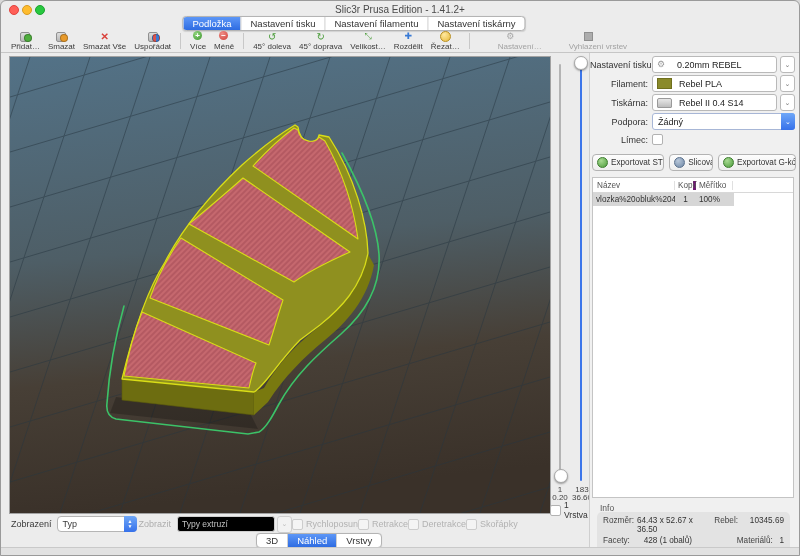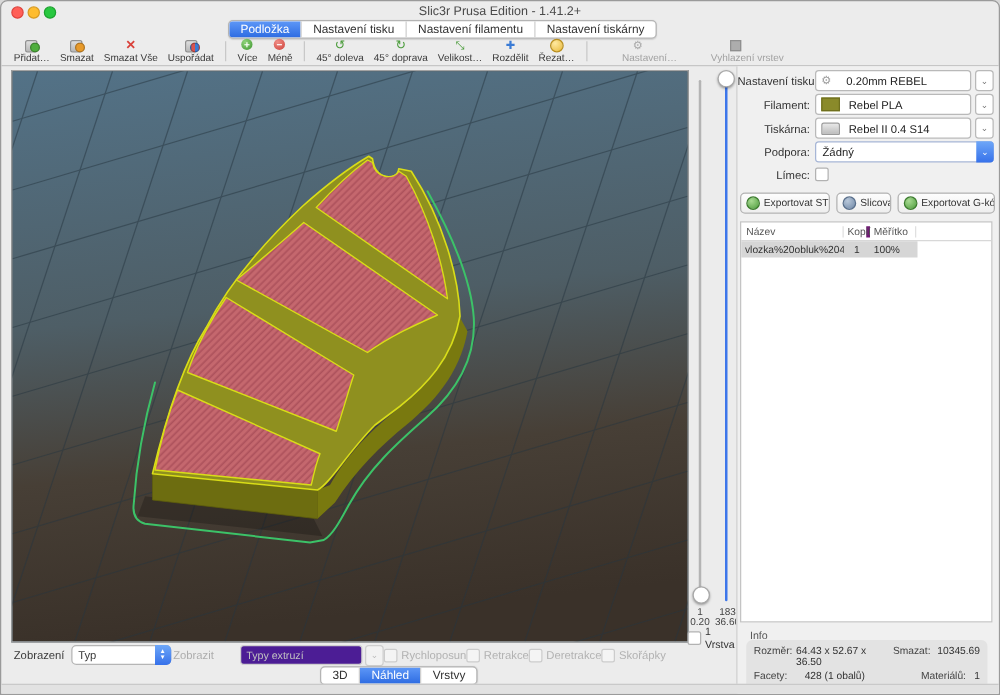--- a/index.html
+++ b/index.html
@@ -77,21 +77,21 @@
   .trow .c3{width:38px;padding-left:3px;box-sizing:border-box;}
   .infolabel{position:absolute;left:10px;top:450px;font-size:8.5px;color:#555;}
   .infobox{position:absolute;left:7px;right:9px;top:459px;height:42px;background:#e3e3e3;border-radius:5px;padding:4px 6px;box-sizing:border-box;font-size:8.2px;color:#333;}
   .irow{display:flex;margin-bottom:2px;}
   .il1{width:42px;color:#444;} .iv1{width:96px;} .il2{width:44px;color:#444;} .iv2{flex:1;}
   
   .bottombar{position:absolute;left:10px;top:514px;height:18px;display:flex;align-items:center;font-size:9px;color:#3a3a3a;}
   .dd{width:80px;height:16px;background:#fff;border:1px solid #b5b5b5;border-radius:4px;margin-left:5px;display:flex;align-items:center;padding-left:5px;position:relative;box-sizing:border-box;}
   .ddcap{position:absolute;right:-1px;top:-1px;bottom:-1px;width:13px;background:linear-gradient(#6ea7f8,#3671ea);border-radius:0 4px 4px 0;color:#fff;font-size:5px;line-height:5px;display:flex;flex-direction:column;align-items:center;justify-content:center;}
   .dim{color:#adadad;}
-  .txtin{width:88px;height:14px;border:1px solid #cfcfcf;border-radius:3px;background:#4c1d95;font-size:8.5px;color:#888;padding:0 4px;margin-left:21px;font-family:"Liberation Sans",sans-serif;}
+  .txtin{width:88px;height:14px;border:1px solid #cfcfcf;border-radius:3px;background:#000000;font-size:8.5px;color:#888;padding:0 4px;margin-left:6px;font-family:"Liberation Sans",sans-serif;}
   .txtin::placeholder{color:#c2c2c2;}
   .chevdis{width:13px;height:15px;border:1px solid #cfcfcf;border-radius:3px;background:#f2f2f2;margin-left:2px;font-size:7px;color:#bbb;display:flex;align-items:center;justify-content:center;}
   .bchk{display:flex;align-items:center;gap:3px;color:#b2b2b2;}
   .bchk .cb{background:#f4f4f4;border-color:#cccccc;}
   .viewtabs{position:absolute;left:255px;top:529px;}
   .footer{position:absolute;left:0;right:0;bottom:0;height:7px;background:#e2e2e2;border-top:1px solid #c9c9c9;}
 </style>
 </head>
 <body>
 
@@ -353,21 +353,21 @@
         <span class="c2">1</span>
         <span class="c3">100%</span>
       </div>
     </div>
 
     <div class="infolabel">Info</div>
     <div class="infobox">
       <div class="irow">
         <span class="il1">Rozměr:</span>
         <span class="iv1">64.43 x 52.67 x 36.50</span>
-        <span class="il2">Smazat:</span>
+        <span class="il2">Rebel:</span>
         <span class="iv2">10345.69</span>
       </div>
       <div class="irow">
         <span class="il1">Facety:</span>
         <span class="iv1">428 (1 obalů)</span>
         <span class="il2">Materiálů:</span>
         <span class="iv2">1</span>
       </div>
       <div class="irow">
         <span class="il1">Model OK:</span>

